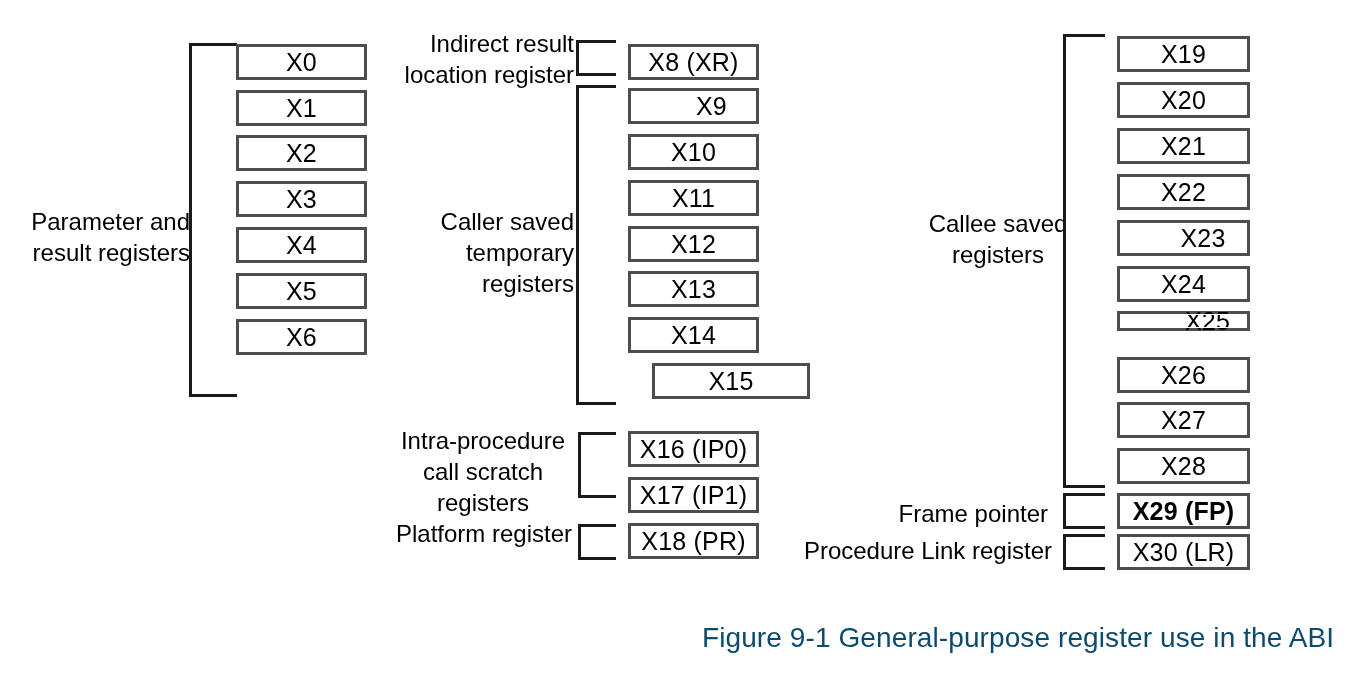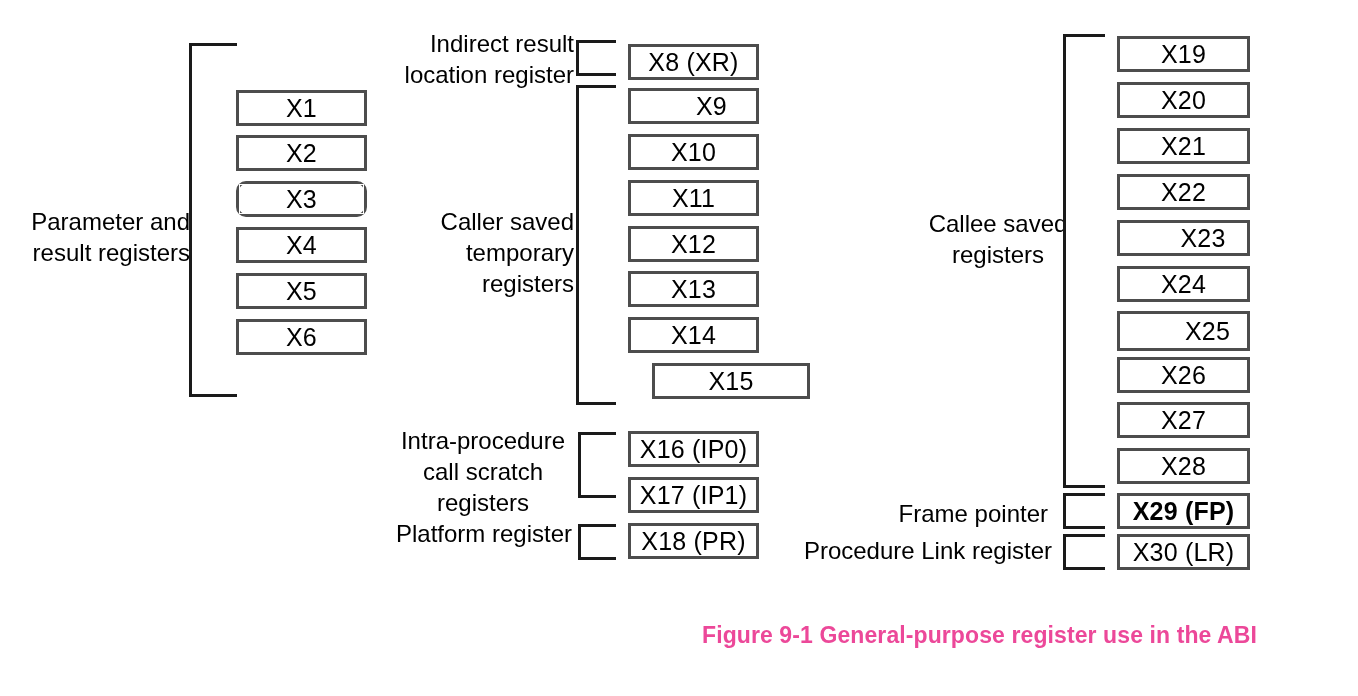--- a/index.html
+++ b/index.html
@@ -58,46 +58,50 @@
     border-top: 3px solid #1a1a1a;
     border-bottom: 3px solid #1a1a1a;
     border-right: none;
     background: transparent;
     pointer-events: none;
   }
 
   
   .caption {
     position: absolute;
-    font-size: 23px;
-    font-weight: bold;
-    color: #ec4899;
+    font-size: 28px;
+    font-weight: normal;
+    color: #0c4a6e;
     white-space: nowrap;
     letter-spacing: 0.1px;
   }
 </style>
 </head>
 <body>
 
 <div id="page">
 
   <div class="grp-label right-align" style="left:18px; top:206px; width:172px;">Parameter and
 result registers</div>
 
   <div class="bracket" style="left:189px; top:43px; width:48px; height:354px;"></div>
 
+  <div class="reg-box" style="left:236px; top:44px; width:131px; height:36px;">
+    <span class="inner"></span>
+    <span>X0</span>
+  </div>
   <div class="reg-box" style="left:236px; top:90px; width:131px; height:36px;">
     <span class="inner"></span>
     <span>X1</span>
   </div>
   <div class="reg-box" style="left:236px; top:135px; width:131px; height:36px;">
     <span class="inner"></span>
     <span>X2</span>
   </div>
-  <div class="reg-box" style="left:236px; top:181px; width:131px; height:36px;border-radius:10px;">
+  <div class="reg-box" style="left:236px; top:181px; width:131px; height:36px;">
     <span class="inner"></span>
     <span>X3</span>
   </div>
   <div class="reg-box" style="left:236px; top:227px; width:131px; height:36px;">
     <span class="inner"></span>
     <span>X4</span>
   </div>
   <div class="reg-box" style="left:236px; top:273px; width:131px; height:36px;">
     <span class="inner"></span>
     <span>X5</span>
@@ -198,21 +202,21 @@
     <span>X22</span>
   </div>
   <div class="reg-box" style="left:1117px; top:220px; width:133px; height:36px;padding-left:39px;">
     <span class="inner"></span>
     <span>X23</span>
   </div>
   <div class="reg-box" style="left:1117px; top:266px; width:133px; height:36px;">
     <span class="inner"></span>
     <span>X24</span>
   </div>
-  <div class="reg-box" style="left:1117px; top:311px; width:133px; height:40px;padding-left:48px;">
+  <div class="reg-box" style="left:1117px; top:311px; width:133px; height:20px;padding-left:48px;">
     <span class="inner"></span>
     <span>X25</span>
   </div>
   <div class="reg-box" style="left:1117px; top:357px; width:133px; height:36px;">
     <span class="inner"></span>
     <span>X26</span>
   </div>
   <div class="reg-box" style="left:1117px; top:402px; width:133px; height:36px;">
     <span class="inner"></span>
     <span>X27</span>

